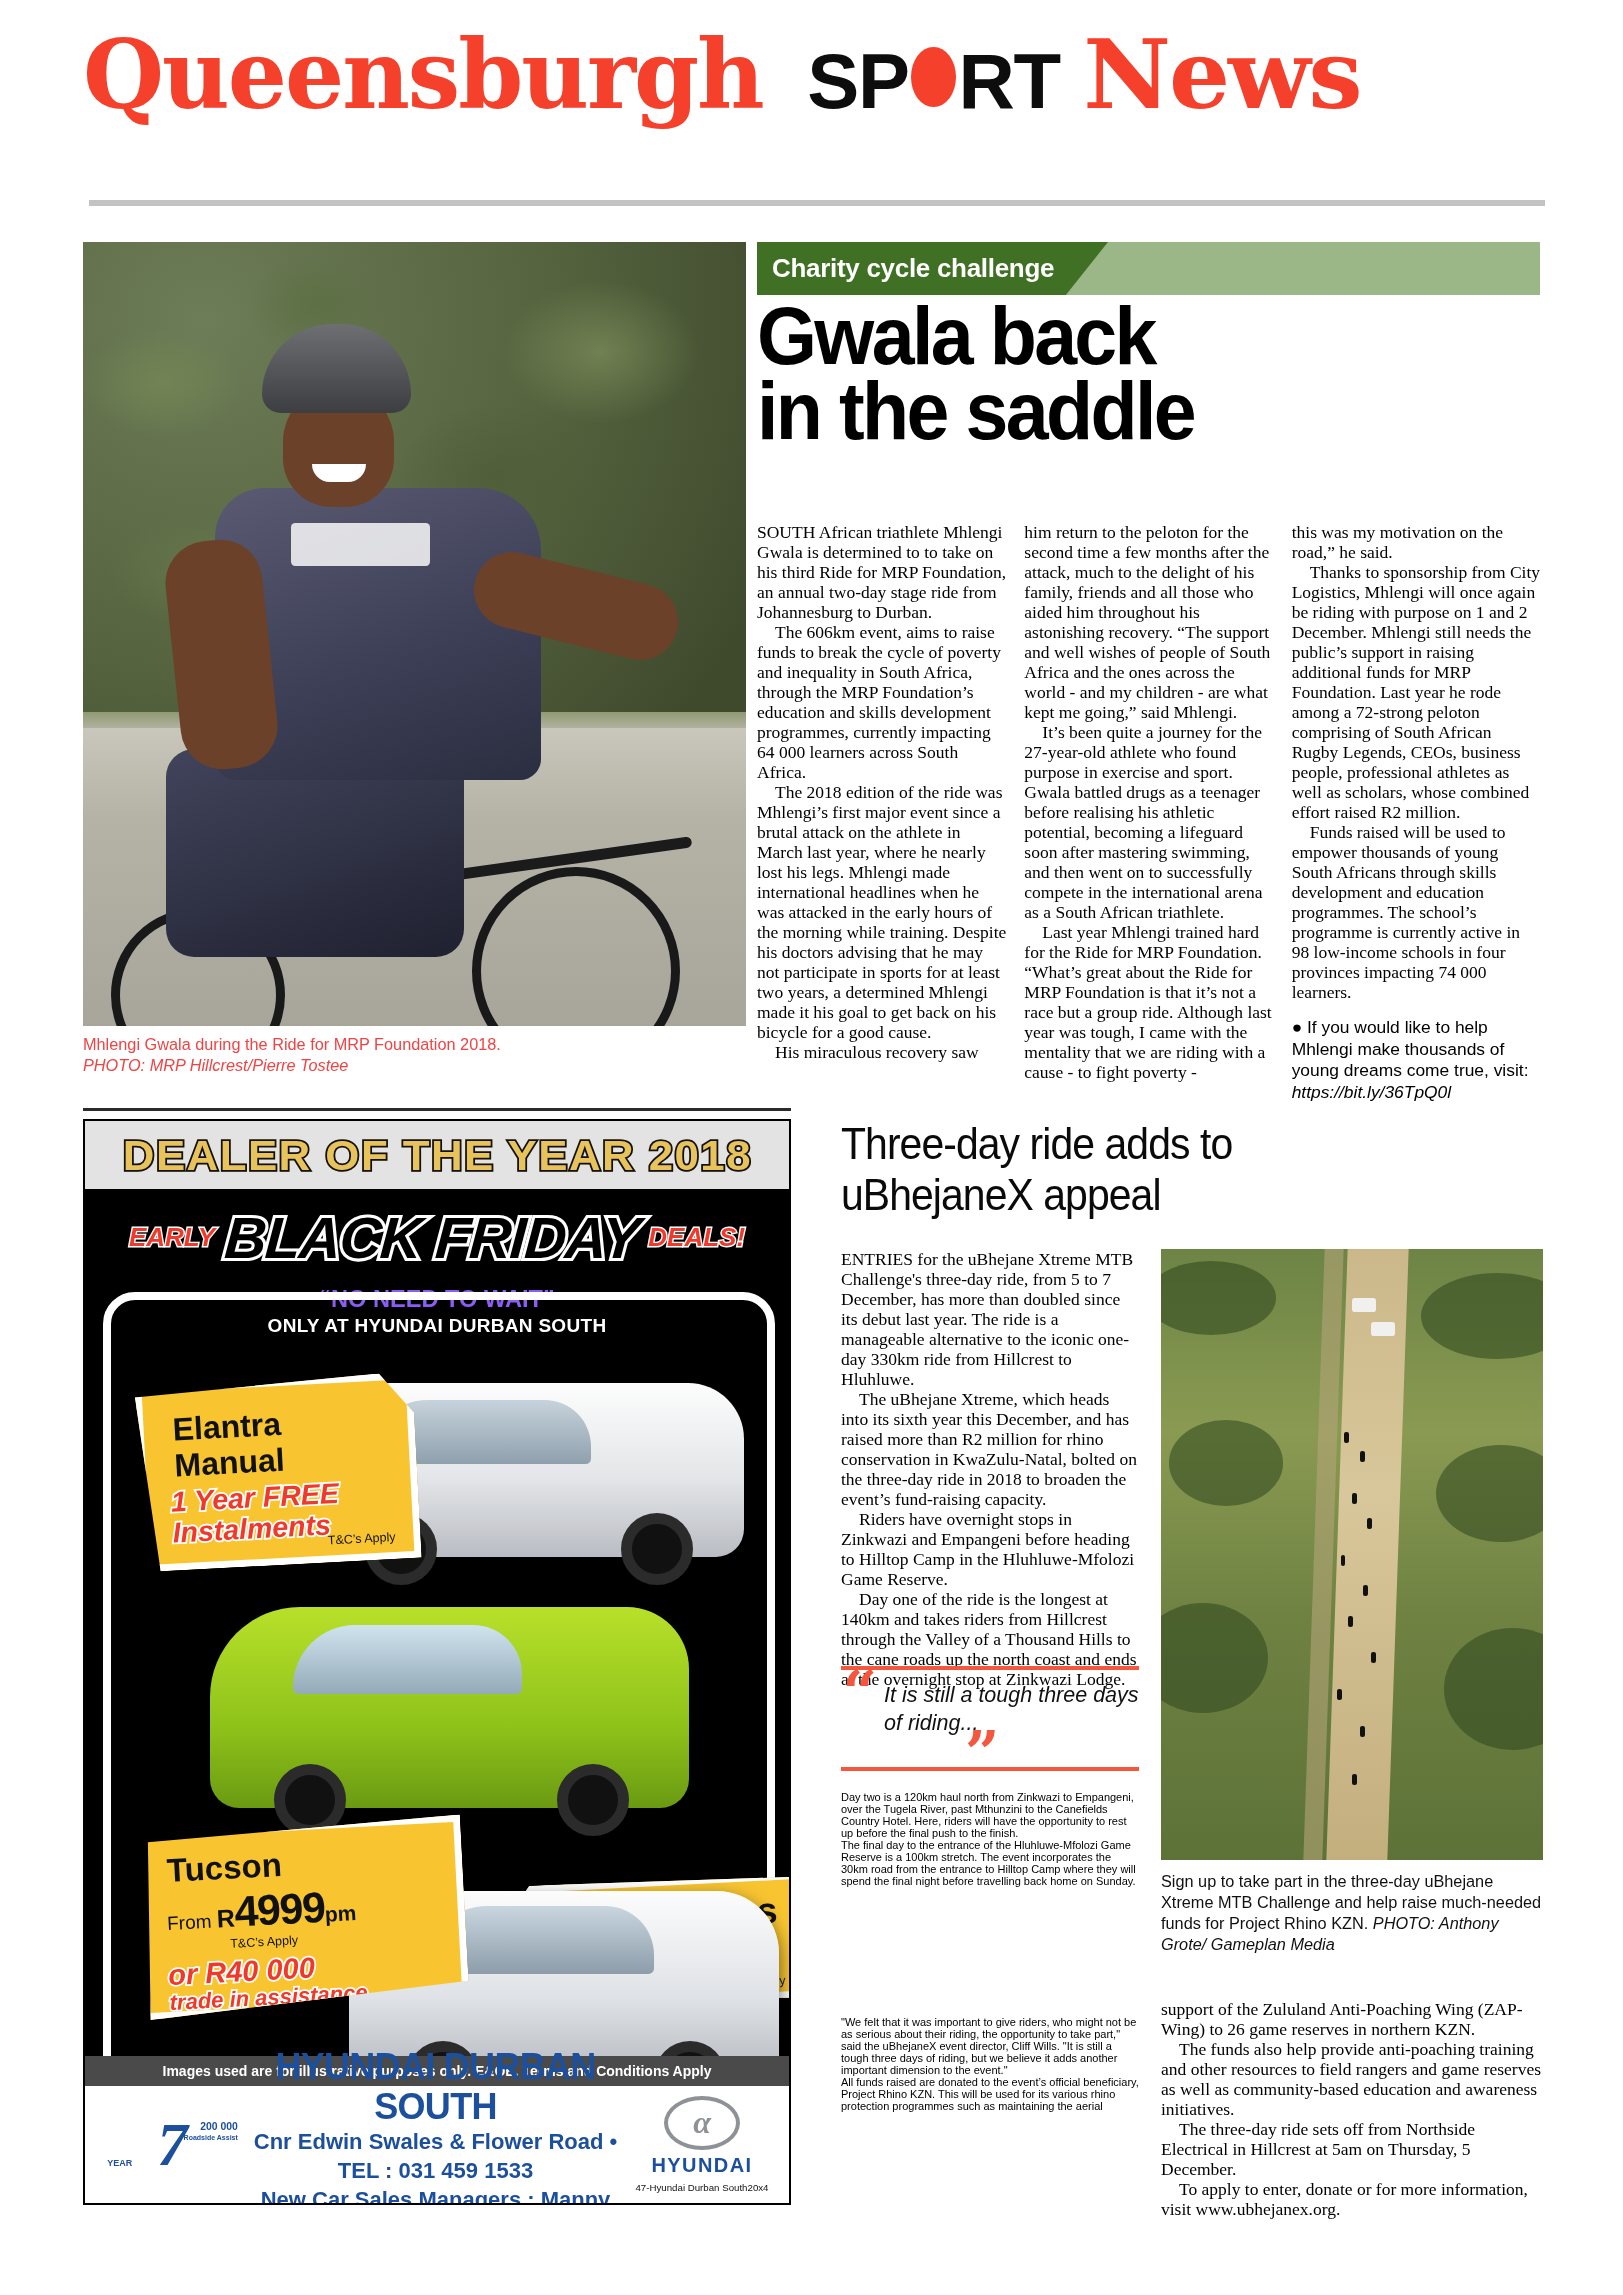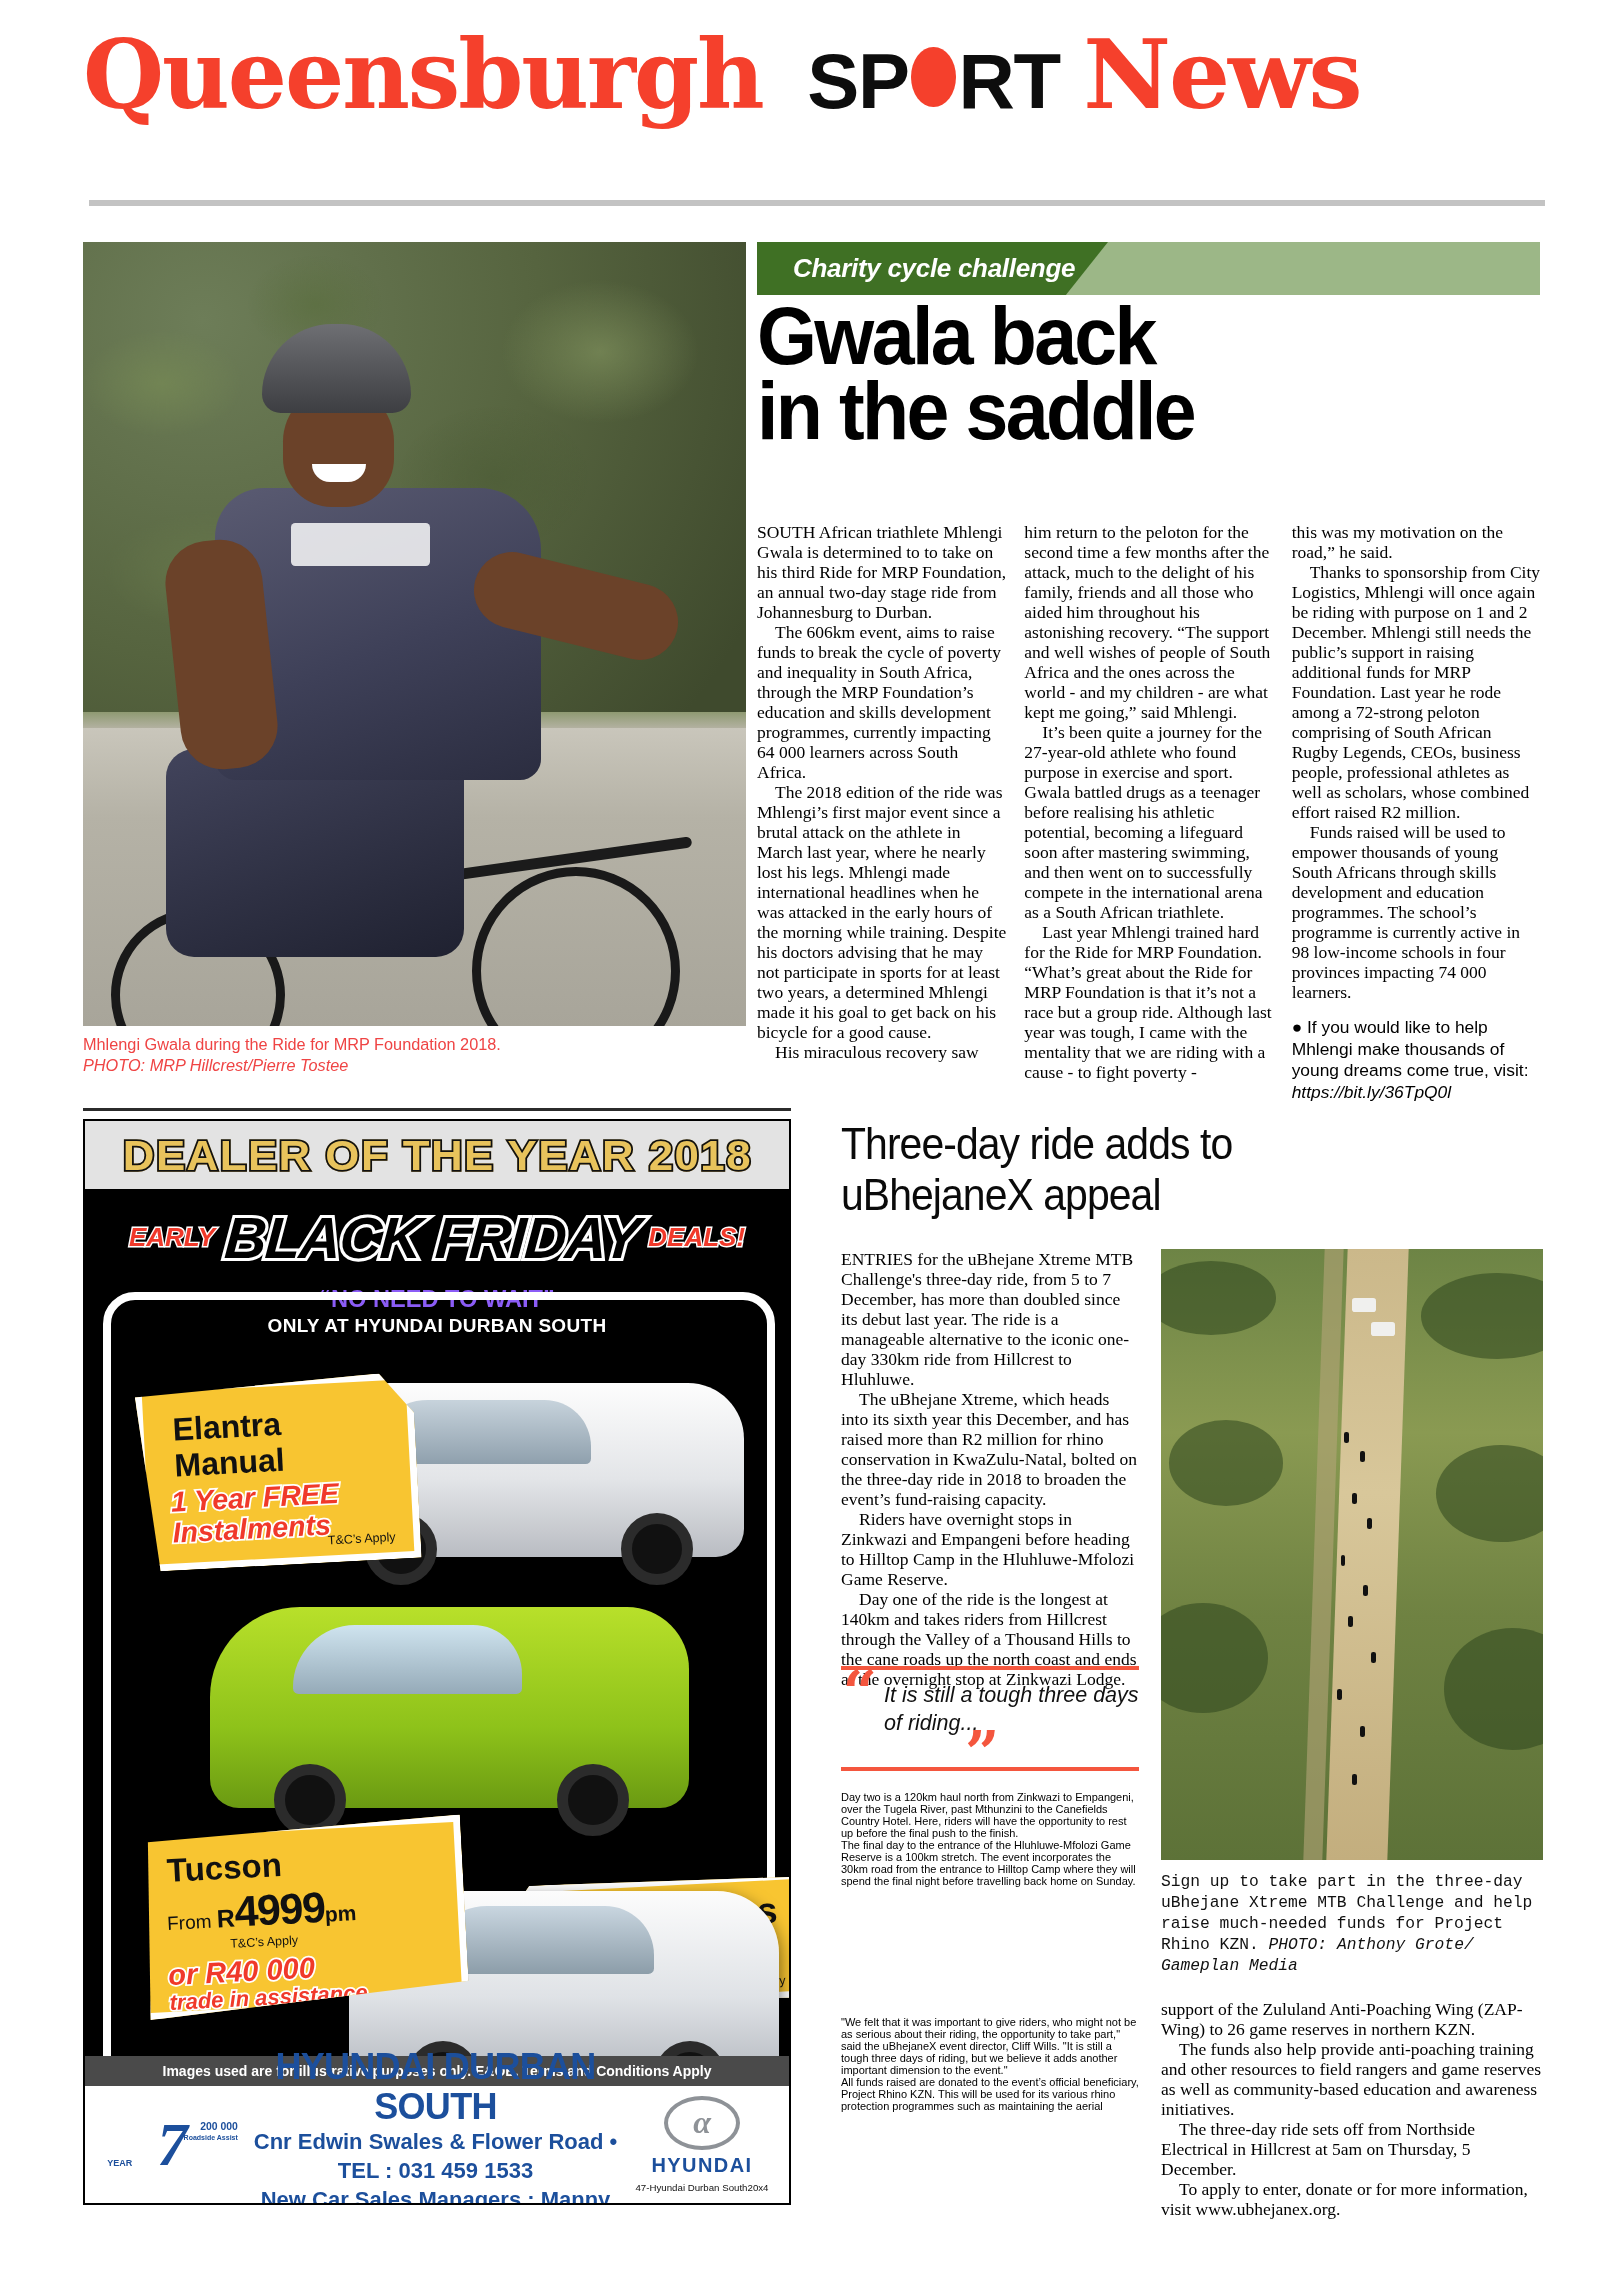--- a/index.html
+++ b/index.html
@@ -122,25 +122,24 @@
 
   
   .kicker-wrap{ position:absolute; left:757px; top:242px; width:783px; height:53px; }
   .kicker-bg { position:absolute; right:0; top:0; width:100%; height:100%; background:#9cb787; }
   .kicker-dark{
     position:absolute; left:0; top:0; width:351px; height:100%;
     background:#3f7024;
     clip-path: polygon(0 0, 100% 0, 88% 100%, 0 100%);
   }
   .kicker-text{
-    position:absolute; left:36px; top:0; height:100%;
+    position:absolute; left:15px; top:0; height:100%;
     display:flex; align-items:center;
     color:#fff; font-size:26px; font-weight:700; letter-spacing:-0.3px;
     font-family:"Liberation Sans", sans-serif;
-    font-style:italic;
   }
 
   
   .headline {
     position:absolute; left:757px; top:298px; width:784px;
     font-family:"Liberation Sans", sans-serif;
     font-weight:700; font-size:82px; line-height:75px;
     letter-spacing:-2.8px; color:#000;
     transform: scaleX(0.94); transform-origin: left top;
   }
@@ -342,21 +341,21 @@
     background:linear-gradient(180deg,#cbb88a 0%,#d8c79a 40%,#c3ae7e 100%);
     transform: skewX(-2deg); }
   .p2-track2 { position:absolute; left:40%; top:0; width:5%; height:100%;
     background:rgba(180,165,120,.6); transform: skewX(-2deg); }
   .p2-bush { position:absolute; border-radius:50%; background:rgba(45,70,30,.55); }
   .p2-rider { position:absolute; width:4.9px; height:11px; background:#111; border-radius:2.1px;}
   .p2-veh { position:absolute; width:23.6px; height:14px; background:#f0f0ee; border-radius:2.8px;}
 
   .photo2-caption {
     position:absolute; left:1161px; top:1871px; width:382px;
-    font-family:Liberation Mono, monospace; font-size:16.3px; line-height:21px; color:#111;
+    font-family:Liberation Sans, sans-serif; font-size:16.3px; line-height:21px; color:#111;
   }
   .photo2-caption .credit{ font-style:italic; }
 
   .art2-right { position:absolute; left:1161px; top:1999px; width:382px; }
 </style>
 </head>
 <body>
 
 <div id="page">
 

